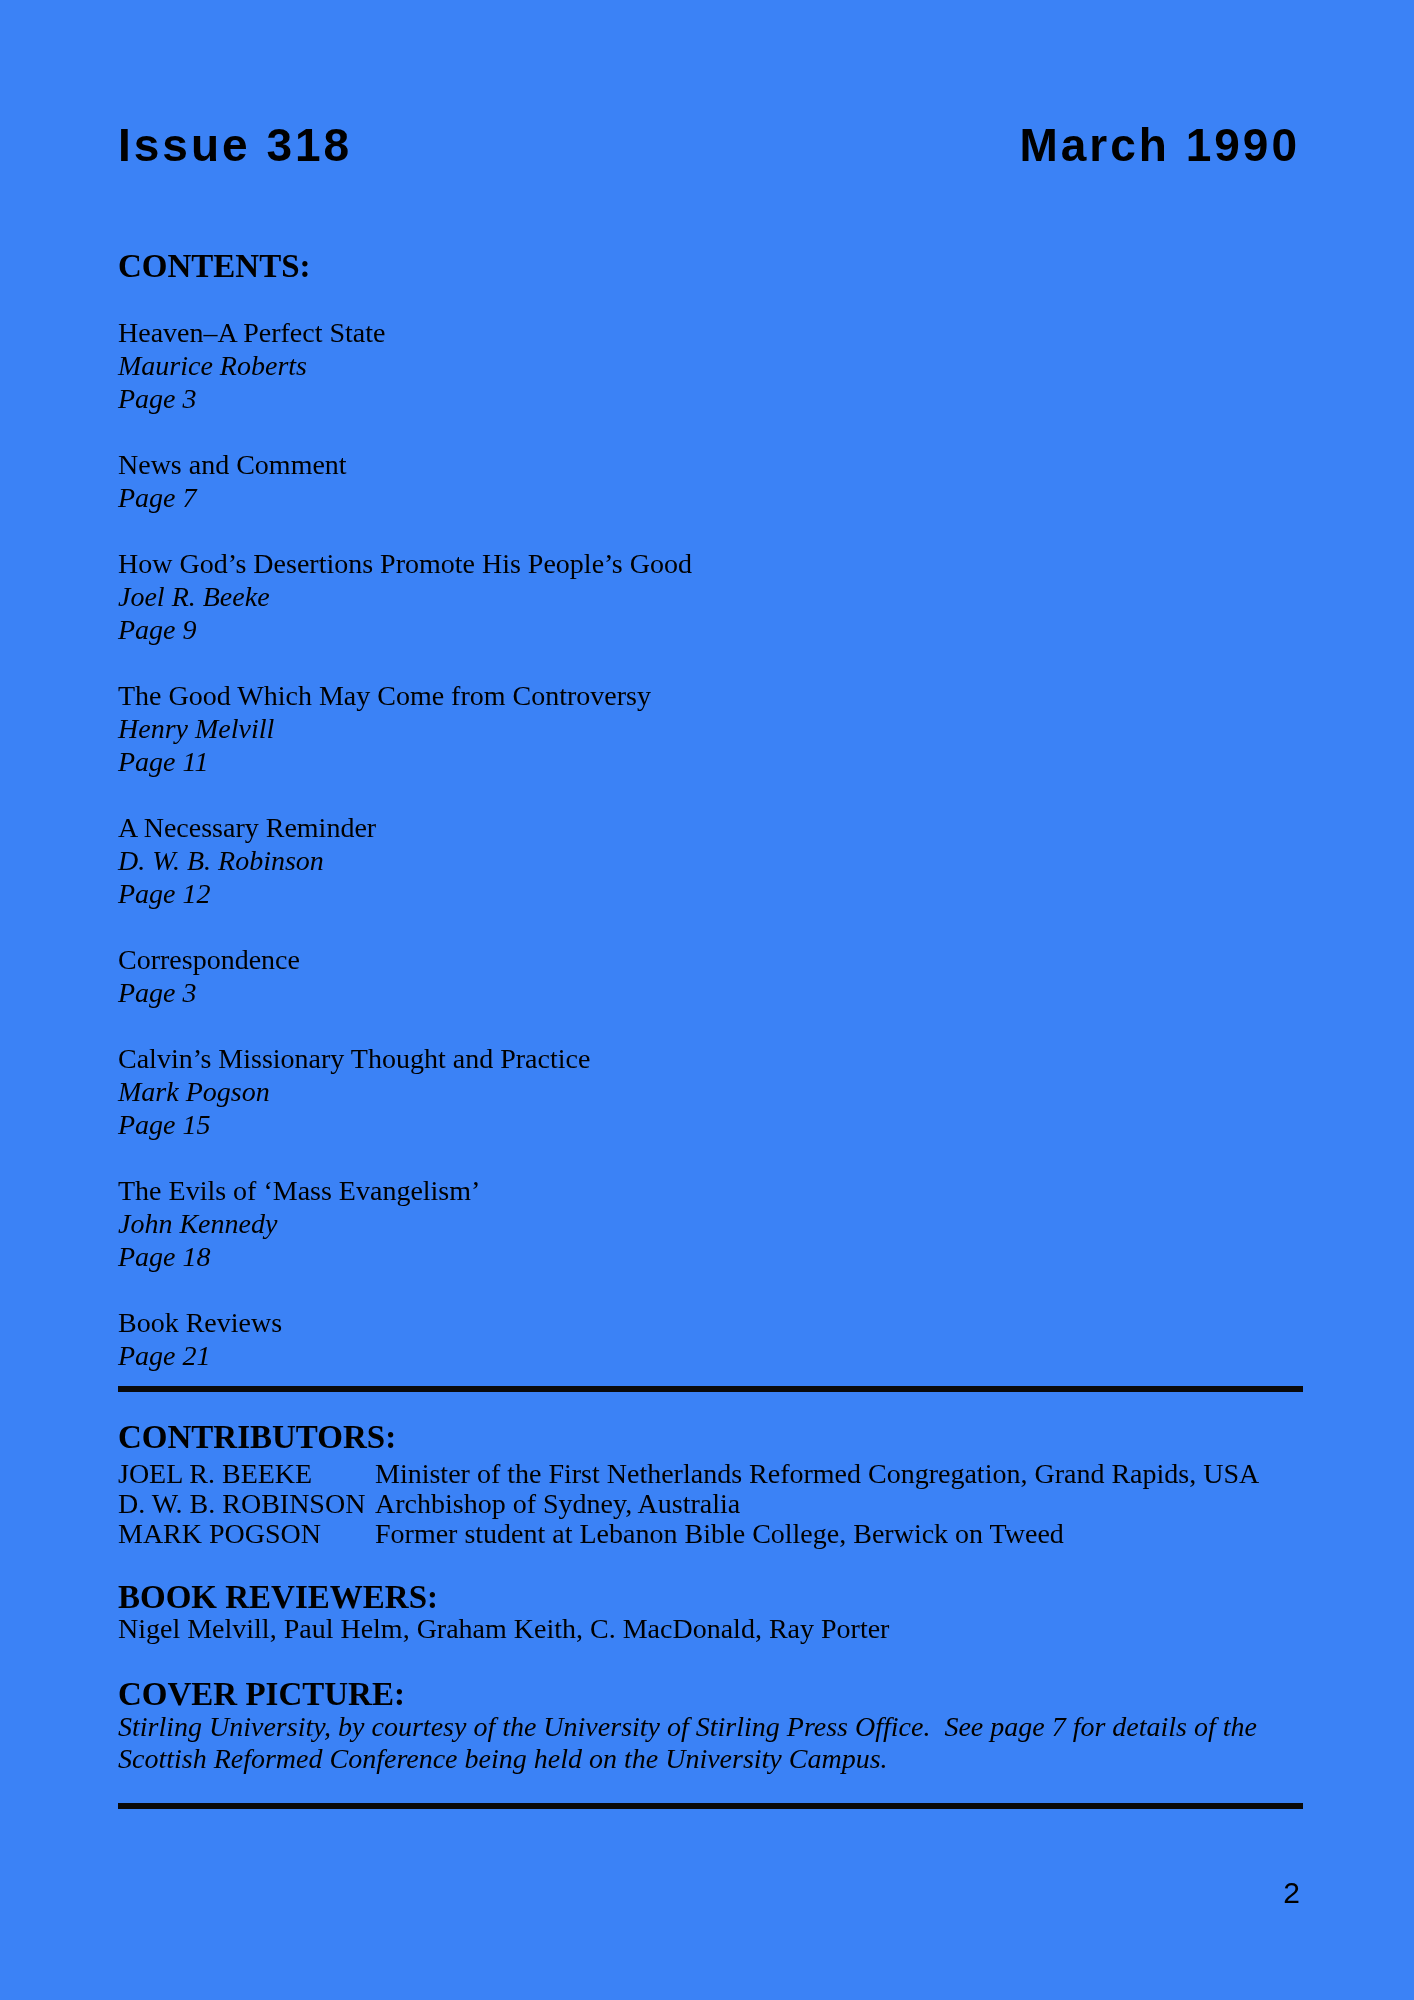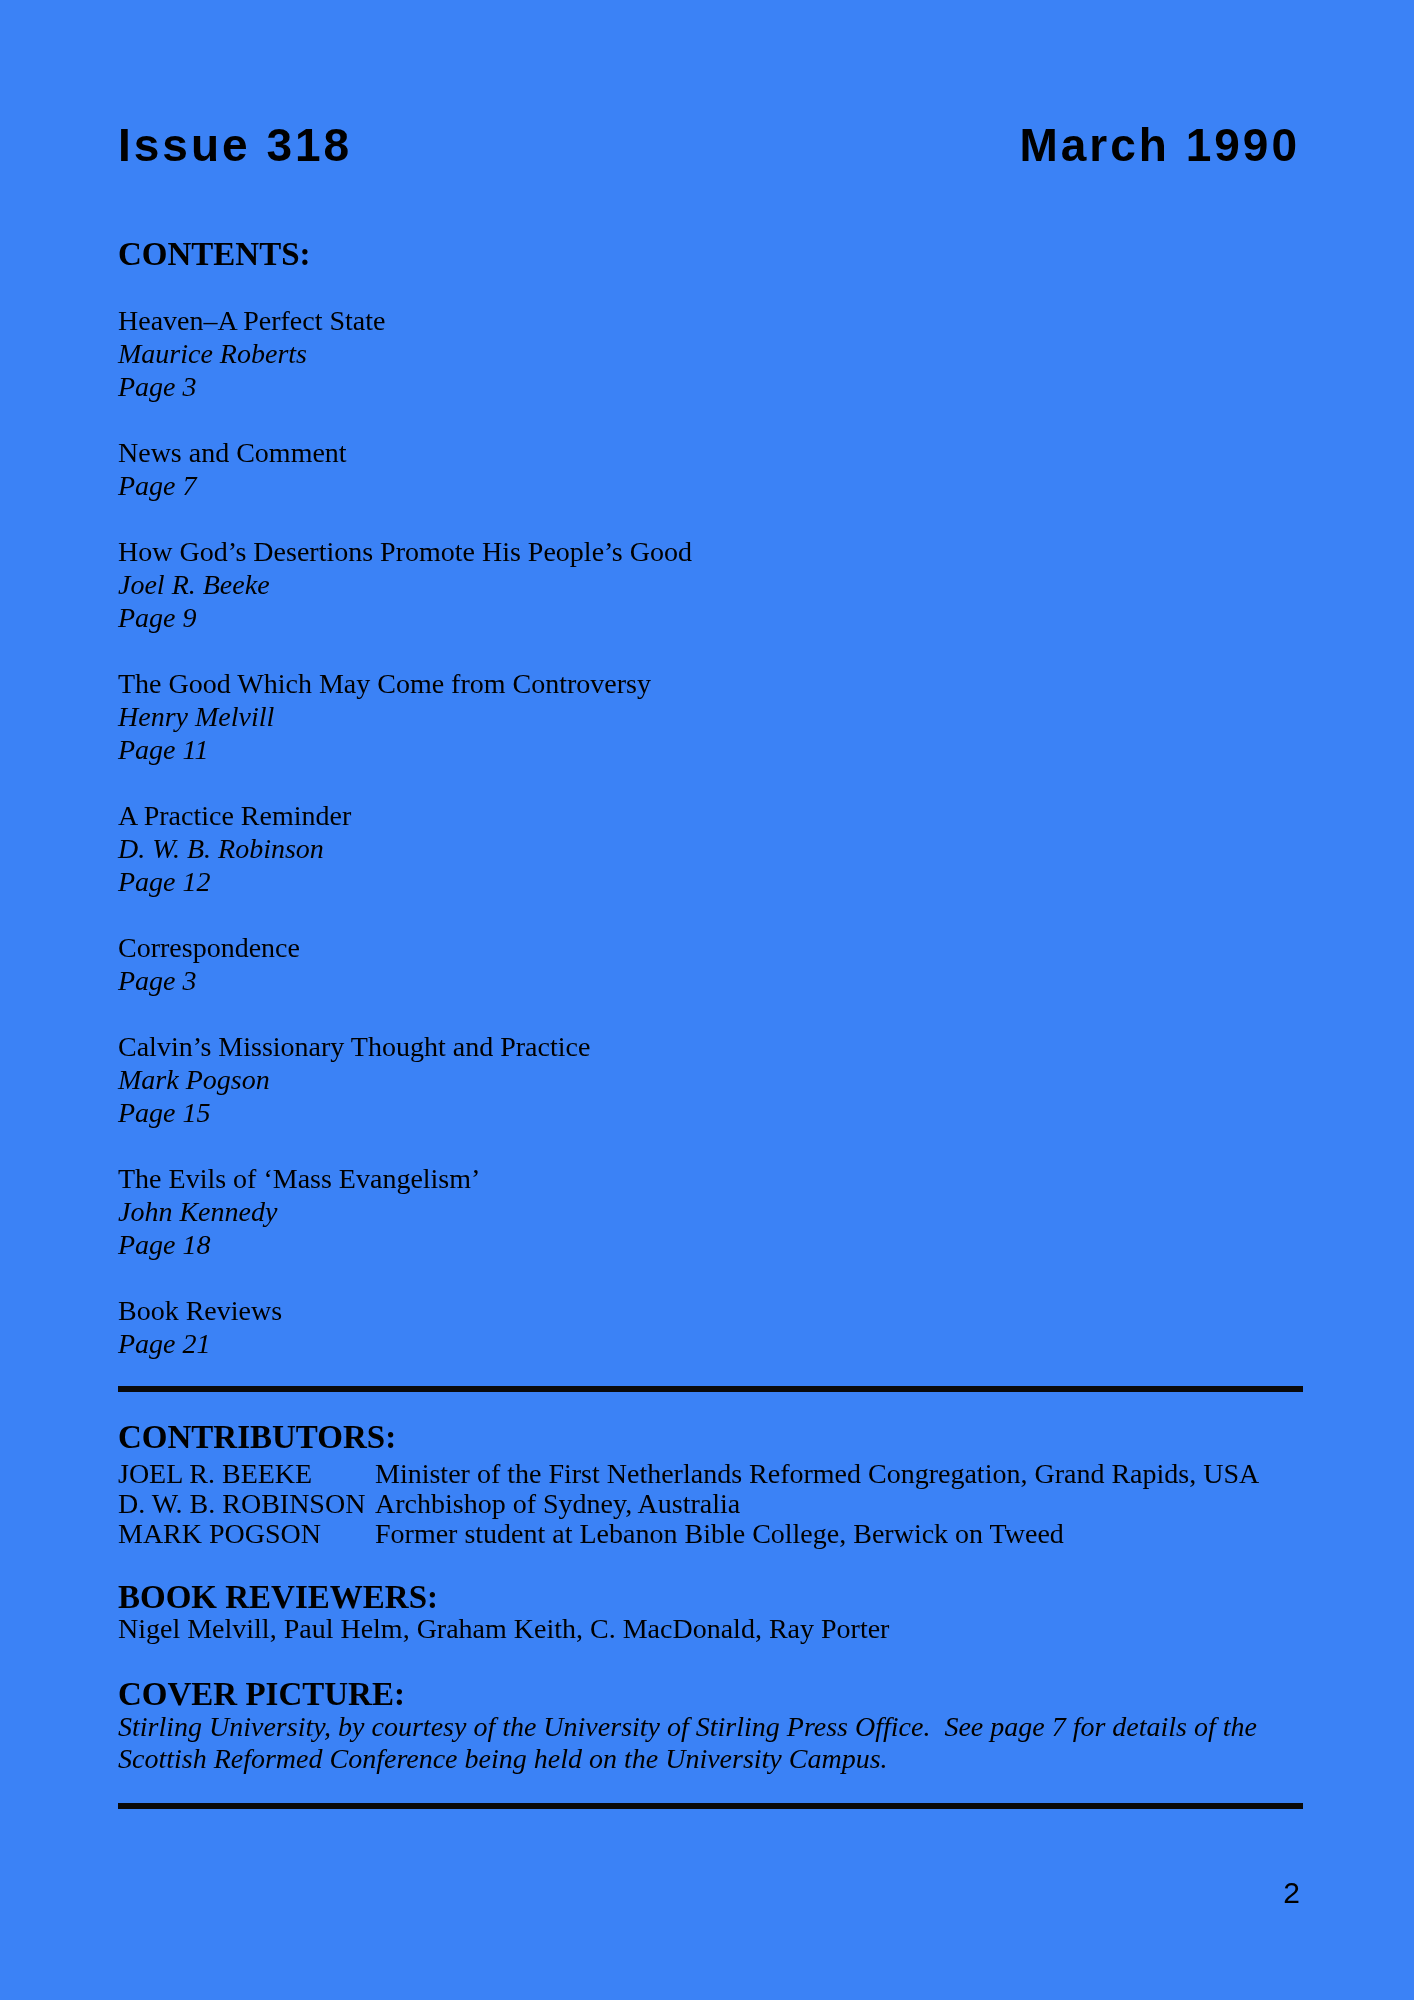--- a/index.html
+++ b/index.html
@@ -33,21 +33,21 @@
     position: absolute;
     left: 118px;
     top: 238px;
     width: 1190px;
   }
   .section-heading {
     font-size: 33px;
     font-weight: bold;
     line-height: 33px;
   }
-  .contents .section-heading { margin-bottom: 33px; }
+  .contents .section-heading { margin-bottom: 33px; margin-top: 12px; }
   .entry { margin-bottom: 33px; }
   .entry div { line-height: 33px; font-size: 28px; }
   .entry .entry-title { font-style: normal; }
   .entry .entry-author, .entry .entry-page { font-style: italic; }
 
   
   .rule {
     position: absolute;
     left: 118px;
     width: 1185px;
@@ -133,21 +133,21 @@
       <div class="entry-page">Page 9</div>
     </div>
 
     <div class="entry">
       <div class="entry-title">The Good Which May Come from Controversy</div>
       <div class="entry-author">Henry Melvill</div>
       <div class="entry-page">Page 11</div>
     </div>
 
     <div class="entry">
-      <div class="entry-title">A Practice Reminder</div>
+      <div class="entry-title">A Necessary Reminder</div>
       <div class="entry-author">D. W. B. Robinson</div>
       <div class="entry-page">Page 12</div>
     </div>
 
     <div class="entry">
       <div class="entry-title">Correspondence</div>
       <div class="entry-page">Page 3</div>
     </div>
 
     <div class="entry">

